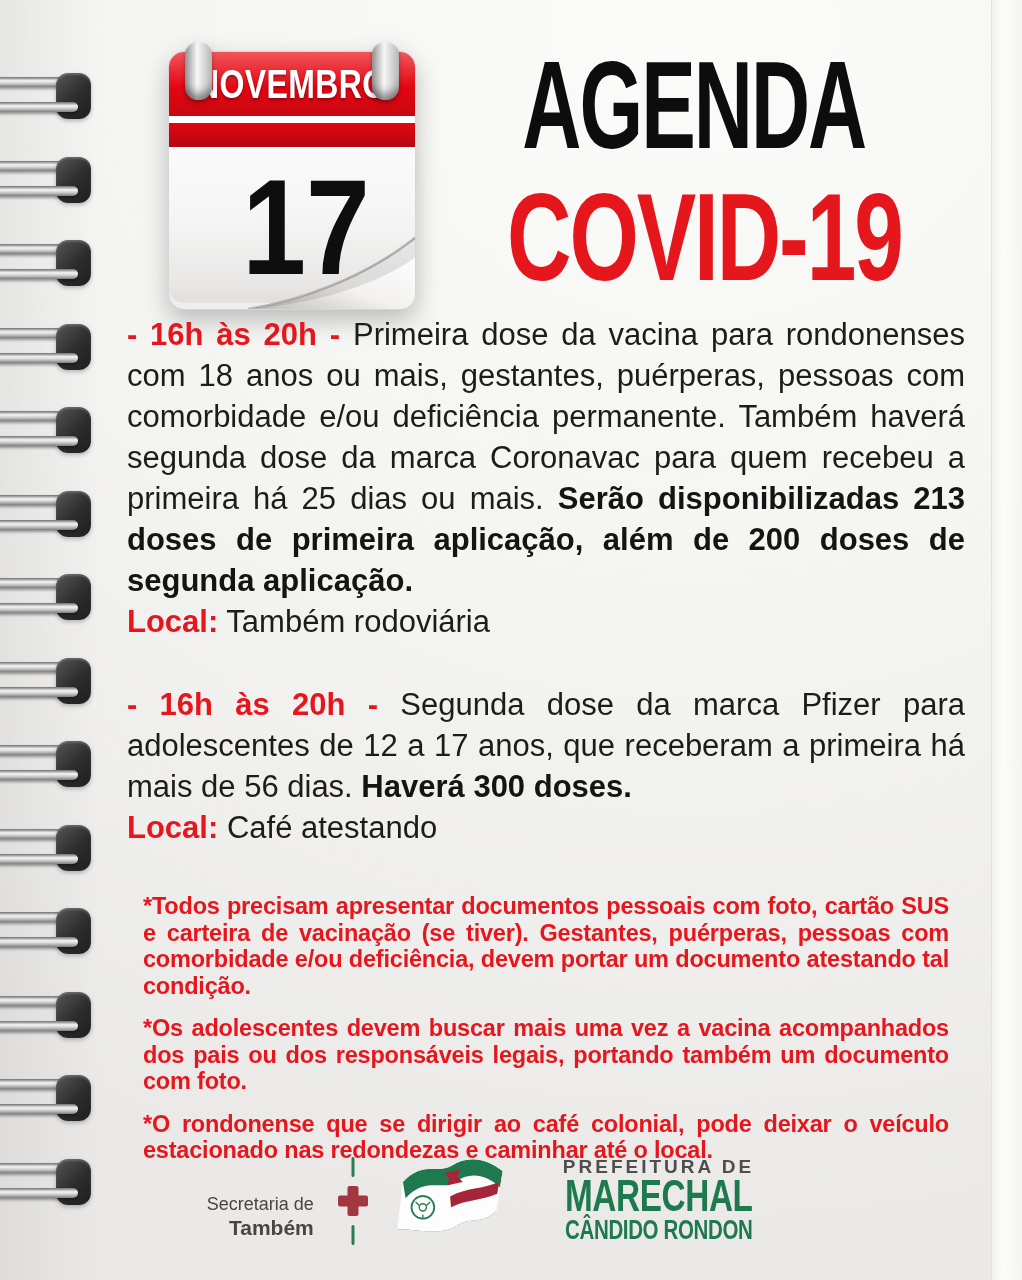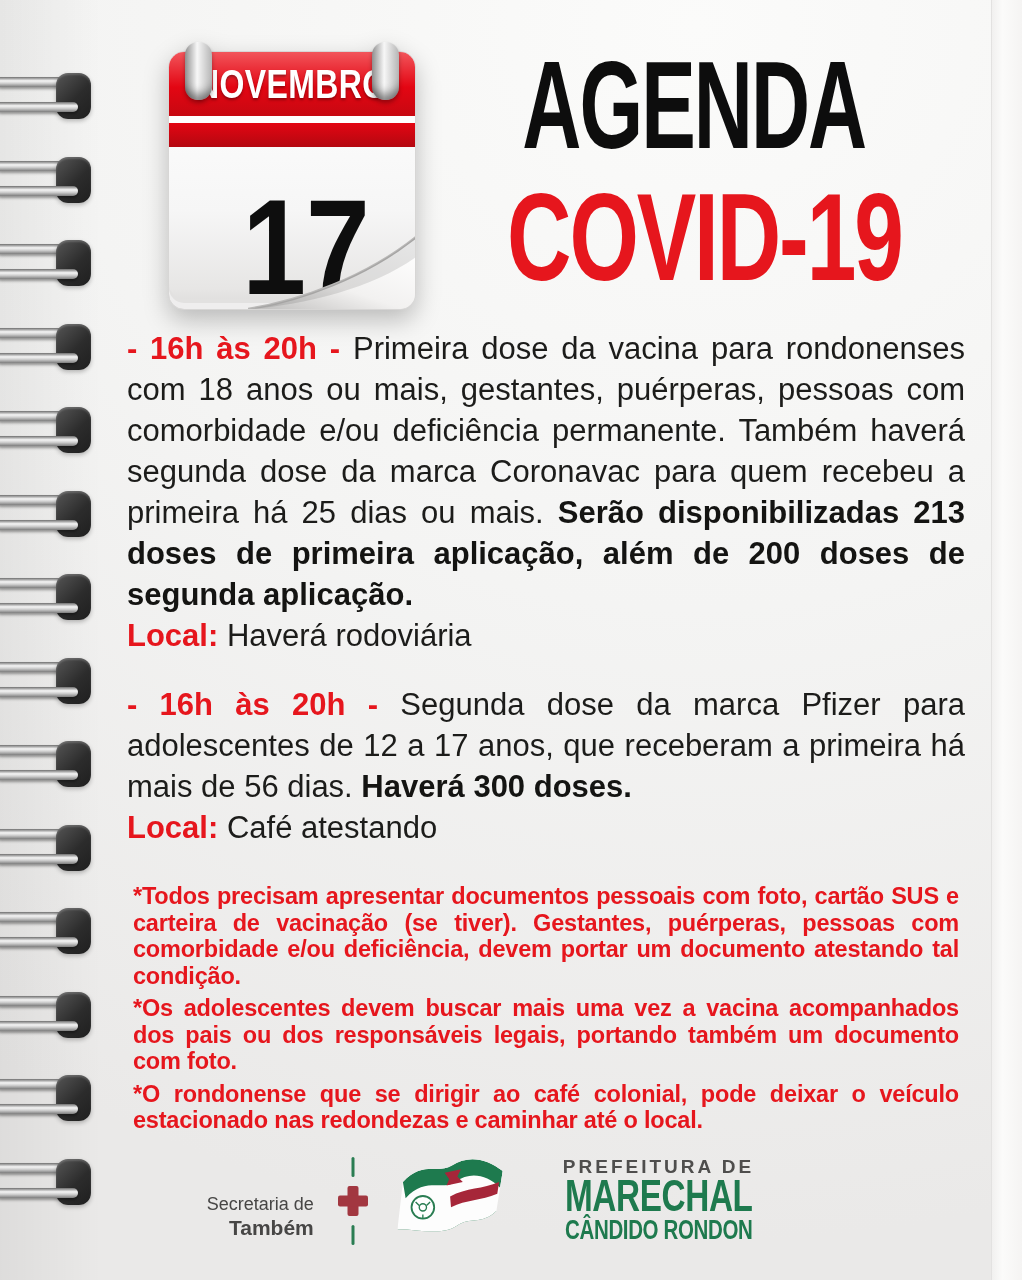--- a/index.html
+++ b/index.html
@@ -51,21 +51,21 @@
   .cal-header {
     height:64px; display:flex; align-items:center; justify-content:center;
     background:linear-gradient(180deg,#f2555b 0%, #e30613 55%, #c70811 100%);
   }
   .cal-month {
     color:#fff; font-weight:800; font-size:40px; letter-spacing:0.5px;
     transform:scaleX(.8); white-space:nowrap; text-shadow:0 2px 3px rgba(0,0,0,.35);
   }
   .cal-divider { height:7px; background:#ffffff; box-shadow:0 1px 1px rgba(0,0,0,.18); }
   .cal-band { height:24px; background:linear-gradient(180deg,#e30613,#b40810); }
-  .cal-body { position:relative; height:160px; display:flex; align-items:flex-end; justify-content:center;padding-left:28px; }
+  .cal-body { position:relative; height:160px; display:flex; align-items:center; justify-content:center;padding-left:28px; }
   .cal-day {
     font-weight:800; font-size:135px; line-height:118px; color:#0e0e0e;
     transform:scaleX(.85); margin-top:2px;
   }
   .cal-curl { position:absolute; right:-1px; bottom:-2px; width:168px; height:74px; }
 
   .clip {
     position:absolute; top:0; width:27px; height:58px; border-radius:13px;
     background:linear-gradient(90deg,#8f8f8f 0%, #f7f7f7 45%, #b5b5b5 100%);
     box-shadow: inset 0 -16px 10px -10px rgba(0,0,0,.45), 0 3px 4px rgba(0,0,0,.3);
@@ -84,27 +84,27 @@
     letter-spacing:-3px; transform:scaleX(.72); transform-origin:center; white-space:nowrap;
   }
 
   
   .block { position:absolute; left:127px; width:838px; color:#1c1c1a;
            font-size:31px; line-height:41px; }
   .block p { margin:0; text-align:justify; }
   .block p.local-line { text-align:left; }
   .red  { color:#e6161d; font-weight:700; }
   .block strong { font-weight:700; color:#141412; }
-  .block1 { top:328px; }
+  .block1 { top:314px; }
   .block2 { top:684px; }
 
   .notes { position:absolute; left:127px; width:838px; top:877px;
            color:#e6161d; font-weight:700; font-size:23.5px; line-height:26.5px;
            letter-spacing:-0.2px; }
-  .notes p { margin:6px; text-align:justify; }
+  .notes p { margin:16px; text-align:justify; }
 
   
   .footer { position:absolute; left:0; top:1146px; width:992px; height:110px;
             display:flex; align-items:center; justify-content:center; gap:22px; }
   .secretariat { text-align:right; color:#474645; }
   .secretariat .l1 { font-size:18px; line-height:23px;margin-top:31px; }
   .secretariat .l2 { font-size:21px; line-height:24px; font-weight:700; }
 
   .cross-wrap { position:relative; width:34px; height:92px; }
   .gline { position:absolute; left:50%; width:3px; transform:translateX(-50%);
@@ -234,21 +234,21 @@
     <span class="clip right"></span>
   </div>
 
   <div class="title">
     <div class="title-line1">AGENDA</div>
     <div class="title-line2">COVID-19</div>
   </div>
 
   <section class="block block1">
     <p><span class="red">- 16h às 20h -</span> <span>Primeira dose da vacina para rondonenses com 18 anos ou mais, gestantes, puérperas, pessoas com comorbidade e/ou deficiência permanente. Também haverá segunda dose da marca Coronavac para quem recebeu a primeira há 25 dias ou mais.</span> <strong>Serão disponibilizadas 213 doses de primeira aplicação, além de 200 doses de segunda aplicação.</strong></p>
-    <p class="local-line"><span class="red">Local:</span> <span>Haverá rodoviária</span></p>
+    <p class="local-line"><span class="red">Local:</span> <span>Também rodoviária</span></p>
   </section>
 
   <section class="block block2">
     <p><span class="red">- 16h às 20h -</span> <span>Segunda dose da marca Pfizer para adolescentes de 12 a 17 anos, que receberam a primeira há mais de 56 dias.</span> <strong>Haverá 300 doses.</strong></p>
     <p class="local-line"><span class="red">Local:</span> <span>Café atestando</span></p>
   </section>
 
   <section class="notes">
     <p>*Todos precisam apresentar documentos pessoais com foto, cartão SUS e carteira de vacinação (se tiver). Gestantes, puérperas, pessoas com comorbidade e/ou deficiência, devem portar um documento atestando tal condição.</p>
     <p>*Os adolescentes devem buscar mais uma vez a vacina acompanhados dos pais ou dos responsáveis legais, portando também um documento com foto.</p>

